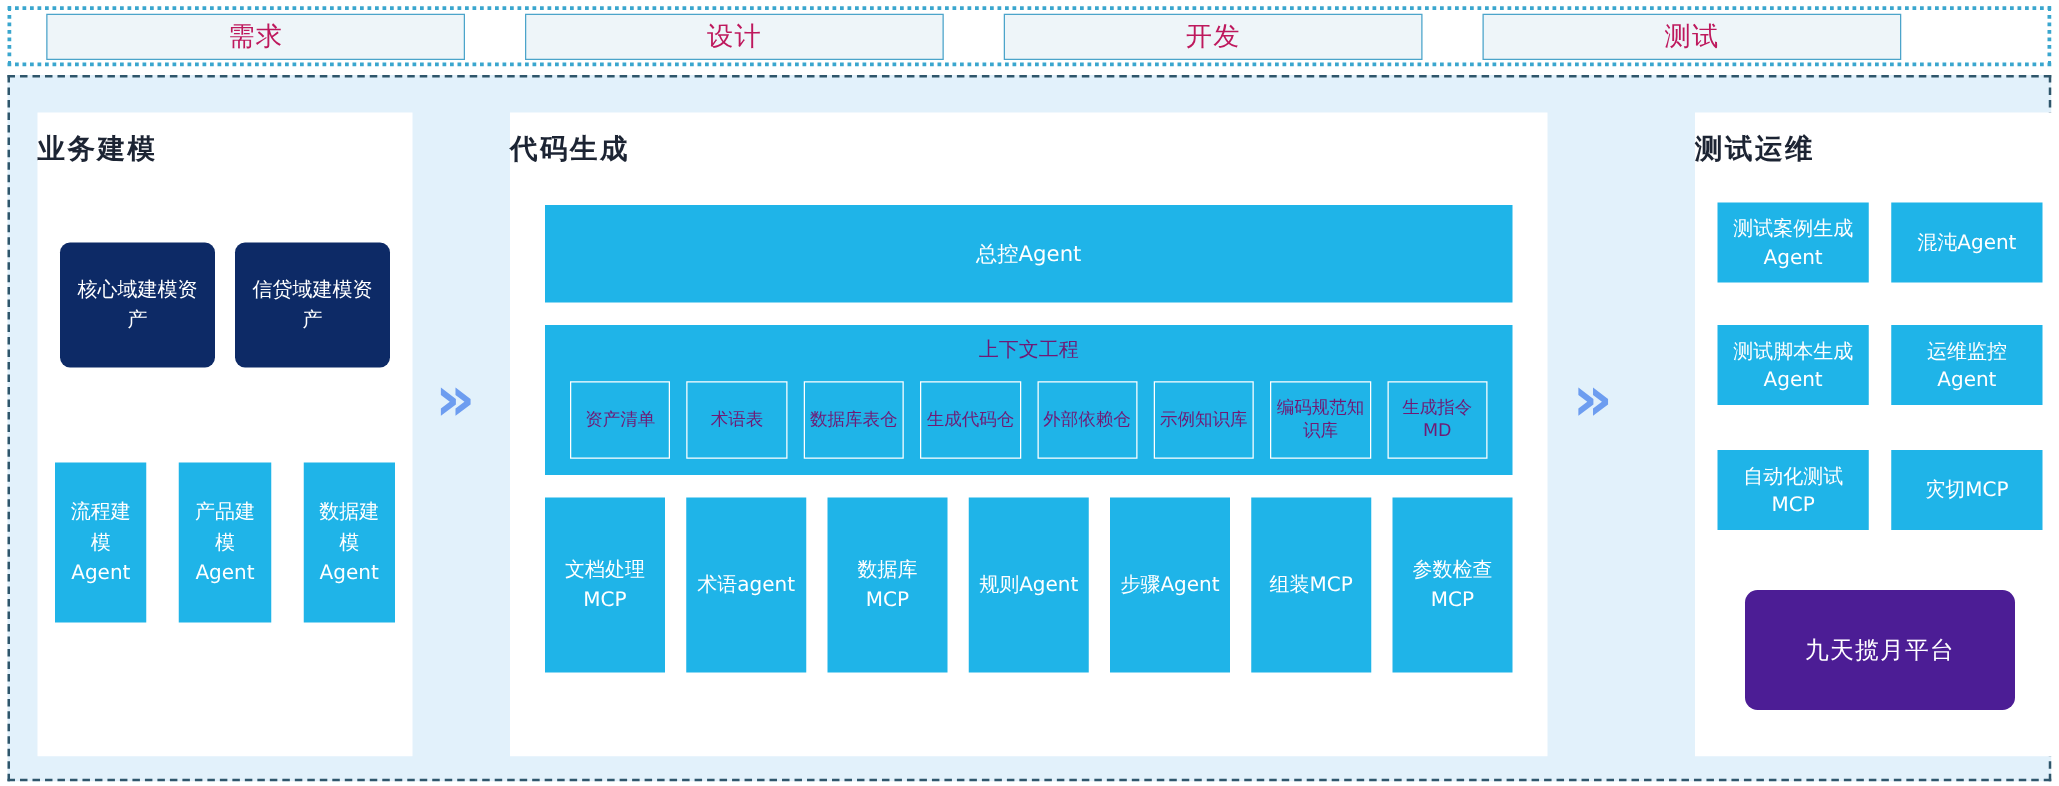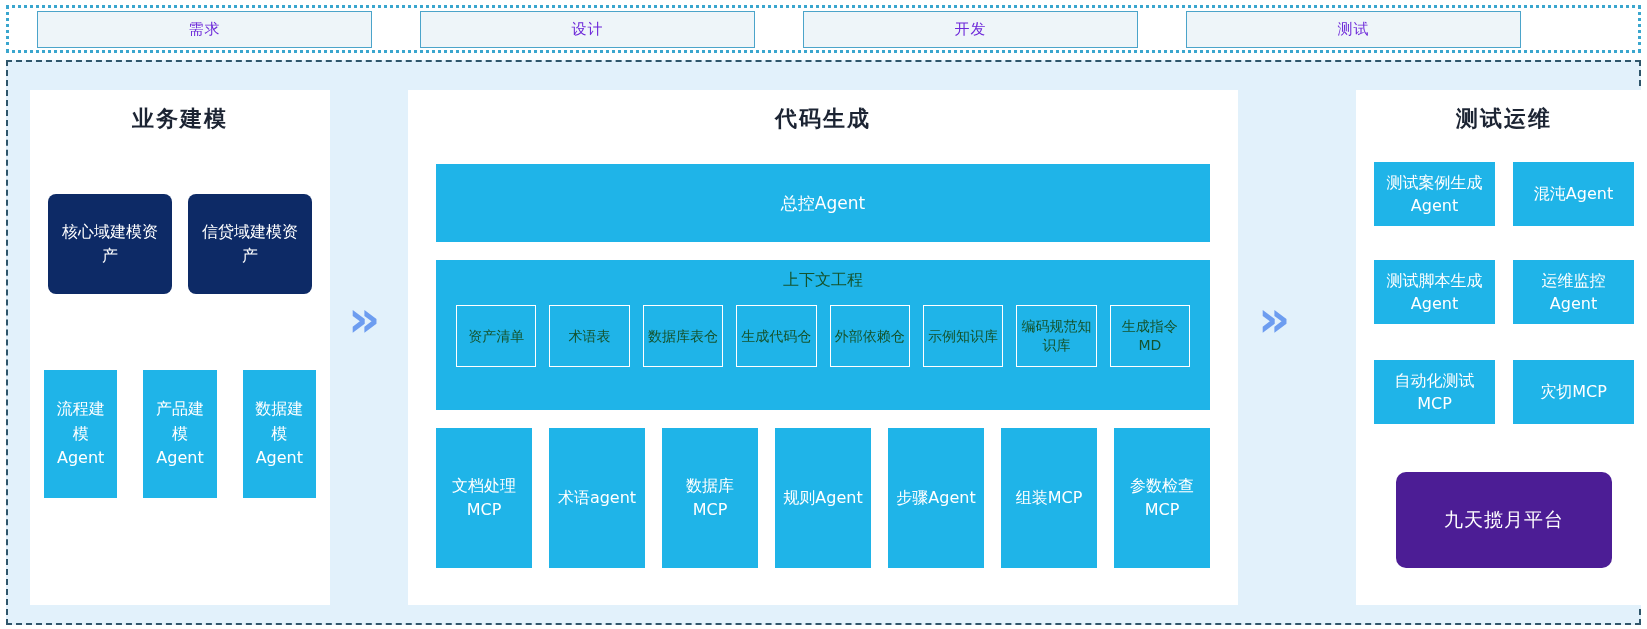--- a/index.html
+++ b/index.html
@@ -10,33 +10,33 @@
   }
   
   .stage-strip {
     position:absolute; left:6px; right:6px; top:5px; height:48px;
     border:3px dotted #3AA6CE; background:#ffffff;
     display:flex; align-items:center; gap:48px; padding-left:28px;
   }
   .stage-box {
     flex:0 0 335px; height:37px; background:#EEF5F9; border:1px solid #4BA4CA;
     display:flex; align-items:center; justify-content:center;
-    font-size:15px; color:#6d28d9; letter-spacing:1px;
+    font-size:21px; color:#be185d; letter-spacing:1px;
   }
   
   .main-area {
     position:absolute; left:6px; right:6px; top:60px; bottom:4px;
     border:2px dashed #2F566B; background:#E2F1FB;
   }
   .panel { position:absolute; top:28px; height:515px; background:#ffffff; }
   .panel-left   { left:22px;   width:300px; }
   .panel-middle { left:400px;  width:830px; }
   .panel-right  { left:1348px; width:296px; }
   .panel-title {
-    text-align:center; font-size:22px; font-weight:700; color:#1C2433;
+    text-align:left; font-size:22px; font-weight:700; color:#1C2433;
     padding-top:14px; letter-spacing:2px;
   }
   .flow-arrow {
     position:absolute; top:232px; font-size:50px; font-weight:700;
     color:#6D9DF0; line-height:1; font-style:normal;
   }
   .flow-arrow.a1 { left:340px; }
   .flow-arrow.a2 { left:1250px; }
   
   .asset-row { display:flex; gap:16px; padding:4px 18px; margin-top:56px; }
@@ -49,21 +49,21 @@
   .agent-box {
     flex:1; height:128px; background:#1FB4E8; color:#fff;
     display:flex; align-items:center; justify-content:center; text-align:center;
     font-size:16px; line-height:1.55; padding:0 6px;
   }
   
   .master-bar {
     margin:30px 28px 0; height:78px; background:#1FB4E8; color:#fff;
     display:flex; align-items:center; justify-content:center; font-size:17px;
   }
-  .context-bar { margin:18px 28px 0; height:150px; background:#1FB4E8; color:#14532d; }
+  .context-bar { margin:18px 28px 0; height:120px; background:#1FB4E8; color:#701a75; }
   .context-title { text-align:center; font-size:16px; padding-top:10px; }
   .context-row { display:flex; gap:13px; padding:14px 20px 0; }
   .context-item {
     flex:1; height:62px; border:1px solid #ffffff;
     display:flex; align-items:center; justify-content:center; text-align:center;
     font-size:14px; line-height:1.35; padding:0 3px;
   }
   .tools-row { display:flex; gap:17px; margin:18px 28px 0; }
   .tool-box {
     flex:1; height:140px; background:#1FB4E8; color:#fff;

